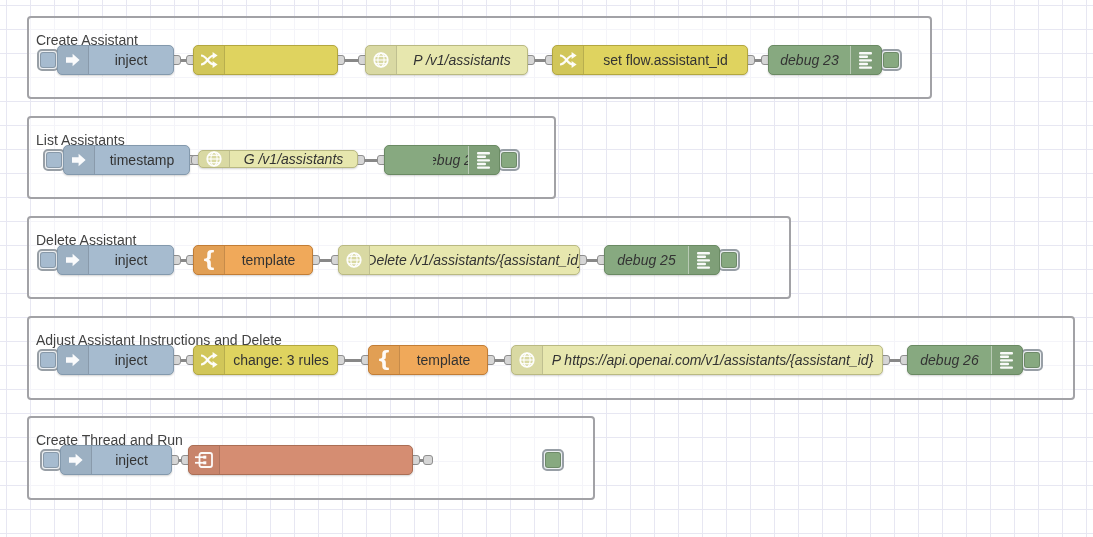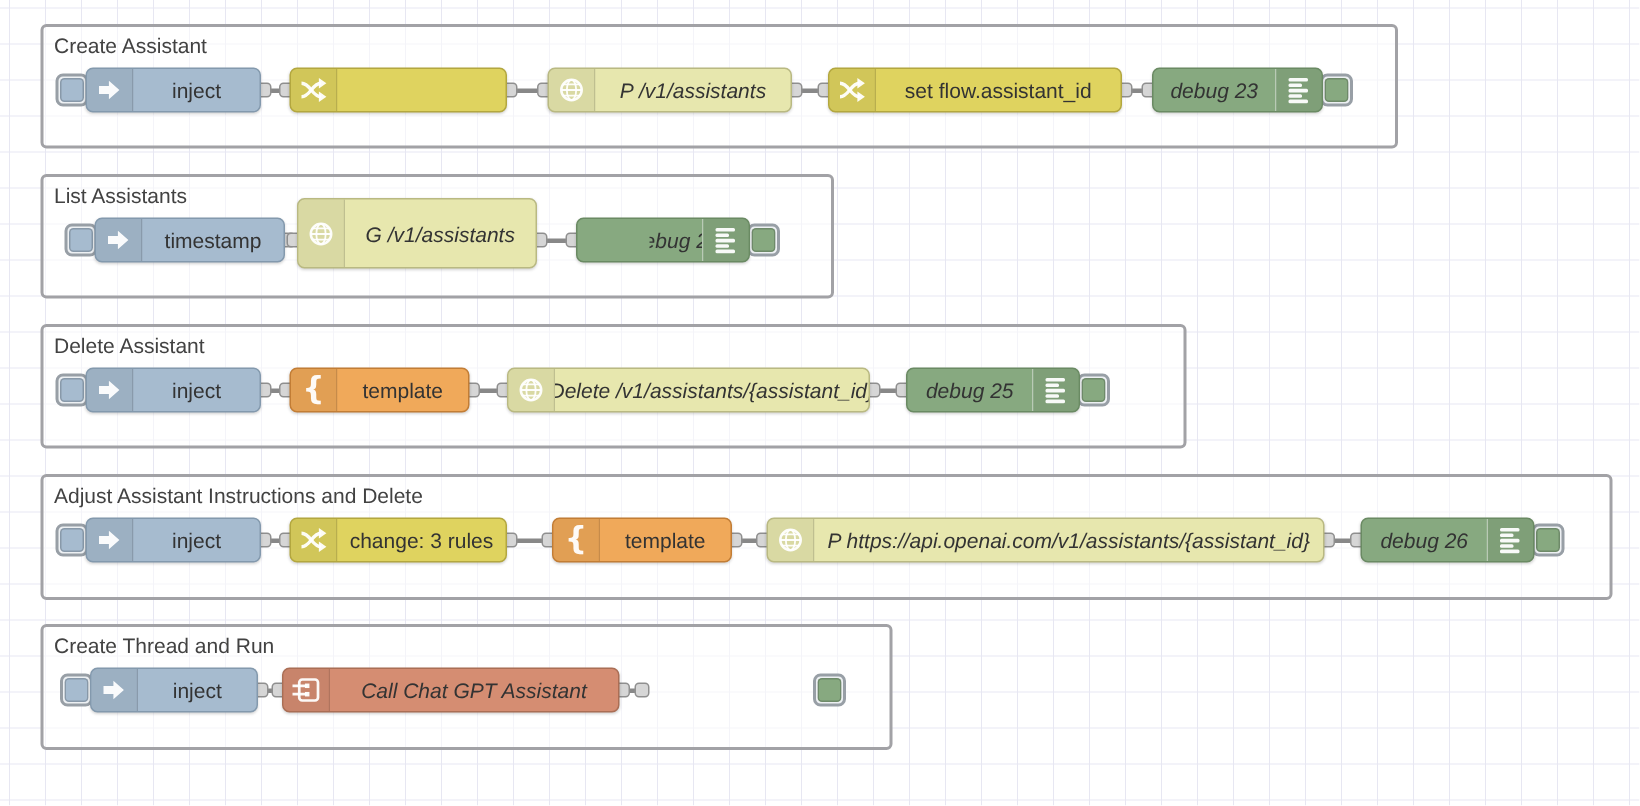--- a/index.html
+++ b/index.html
@@ -12,21 +12,21 @@
       linear-gradient(to bottom, #e7e7f2 1px, transparent 1px);
     background-size:24px 24px;
     background-position:6px 5px;
   }
   .group{
     position:absolute;box-sizing:border-box;
     border:2px solid #a2a2a6;border-radius:4px;
     background:rgba(255,255,255,0.55);
   }
   .group-label{
-    position:absolute;top:4px;left:7px;
+    position:absolute;top:14px;left:7px;
     font-size:14px;color:#424242;white-space:nowrap;
   }
   .node{
     position:absolute;height:30px;box-sizing:border-box;
     border:1px solid;border-radius:5px;
     display:flex;align-items:stretch;z-index:3;
     box-shadow:0 1px 2px rgba(0,0,0,0.18);
   }
   .node-icon{
     width:30px;flex:0 0 30px;display:flex;align-items:center;justify-content:center;
@@ -148,21 +148,21 @@
       <div class="node-icon icon-left">
         <svg width="18" height="18" viewBox="0 0 18 18">
           <polygon points="2,6.3 8.6,6.3 8.6,2.8 15.6,9 8.6,15.2 8.6,11.7 2,11.7" fill="rgba(255,255,255,0.95)"></polygon>
         </svg>
       </div>
       <div class="node-label">timestamp</div>
     </div>
     <div class="wire" style="left: 188px; top: 158.5px; width: 12px;"></div>
     <div class="port" style="left: 191px; top: 155px;"></div>
     <div class="port" style="left: 355px; top: 155px;"></div>
-    <div class="node" style="left: 198px; top: 132px; width: 160px; height: 47px; background: rgb(231, 231, 174); border-color: rgb(185, 185, 130);">
+    <div class="node" style="left: 198px; top: 150px; width: 160px; height: 18px; background: rgb(231, 231, 174); border-color: rgb(185, 185, 130);">
       <div class="node-icon icon-left">
         <svg width="18" height="18" viewBox="0 0 18 18">
           <circle cx="9" cy="9" r="6.8" stroke="rgba(255,255,255,0.95)" stroke-width="1.7" fill="none"></circle>
           <ellipse cx="9" cy="9" rx="3.1" ry="6.8" stroke="rgba(255,255,255,0.95)" stroke-width="1.2" fill="none"></ellipse>
           <line x1="2.4" y1="9" x2="15.6" y2="9" stroke="rgba(255,255,255,0.95)" stroke-width="1.2"></line>
           <line x1="3.4" y1="5.3" x2="14.6" y2="5.3" stroke="rgba(255,255,255,0.95)" stroke-width="1.2"></line>
           <line x1="3.4" y1="12.7" x2="14.6" y2="12.7" stroke="rgba(255,255,255,0.95)" stroke-width="1.2"></line>
         </svg>
       </div>
       <div class="node-label italic">G /v1/assistants</div>
@@ -337,20 +337,19 @@
     <div class="node" style="left: 188px; top: 445px; width: 225px; height: 30px; background: rgb(213, 141, 114); border-color: rgb(170, 110, 85);">
       <div class="node-icon icon-left">
         <svg width="20" height="18" viewBox="0 0 20 18">
           <rect x="5.5" y="2" width="12.5" height="14" rx="2" stroke="rgba(255,255,255,0.95)" stroke-width="1.8" fill="none"></rect>
           <line x1="1" y1="6.2" x2="10.5" y2="6.2" stroke="rgba(255,255,255,0.95)" stroke-width="1.8"></line>
           <line x1="1" y1="11.8" x2="10.5" y2="11.8" stroke="rgba(255,255,255,0.95)" stroke-width="1.8"></line>
           <rect x="9.3" y="4.7" width="3" height="3" fill="rgba(255,255,255,0.95)"></rect>
           <rect x="9.3" y="10.3" width="3" height="3" fill="rgba(255,255,255,0.95)"></rect>
         </svg>
       </div>
-      <div class="node-label italic">Call Chat GPT Assistant</div>
     </div>
     <div class="wire" style="left: 411px; top: 458.5px; width: 21px;"></div>
     <div class="port" style="left: 423px; top: 455px;"></div>
     <div class="node-btn" style="left: 542px; top: 449px;">
       <div class="node-btn-inner" style="background: rgb(135, 169, 128);"></div>
     </div>
   </div>
 
 </body></html>

